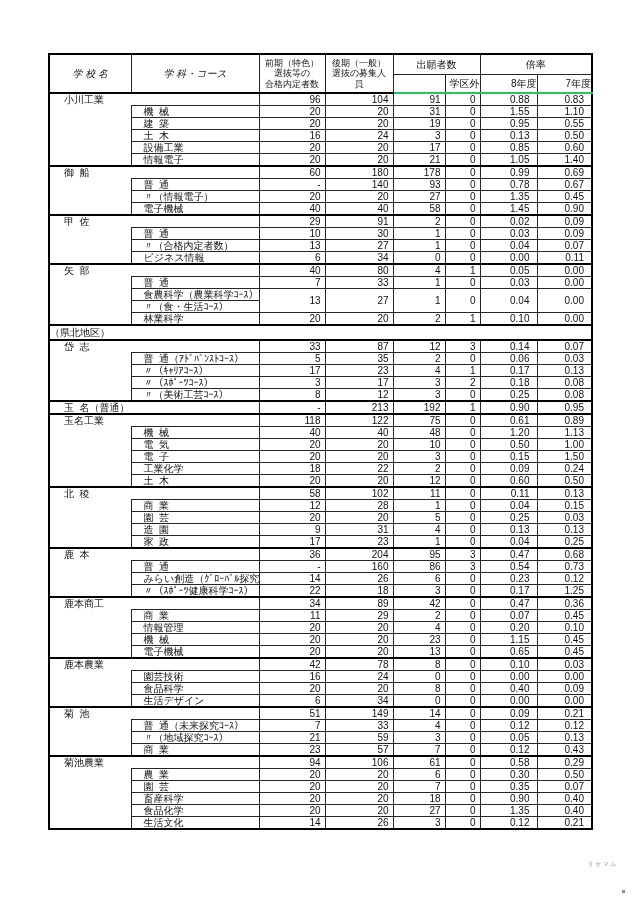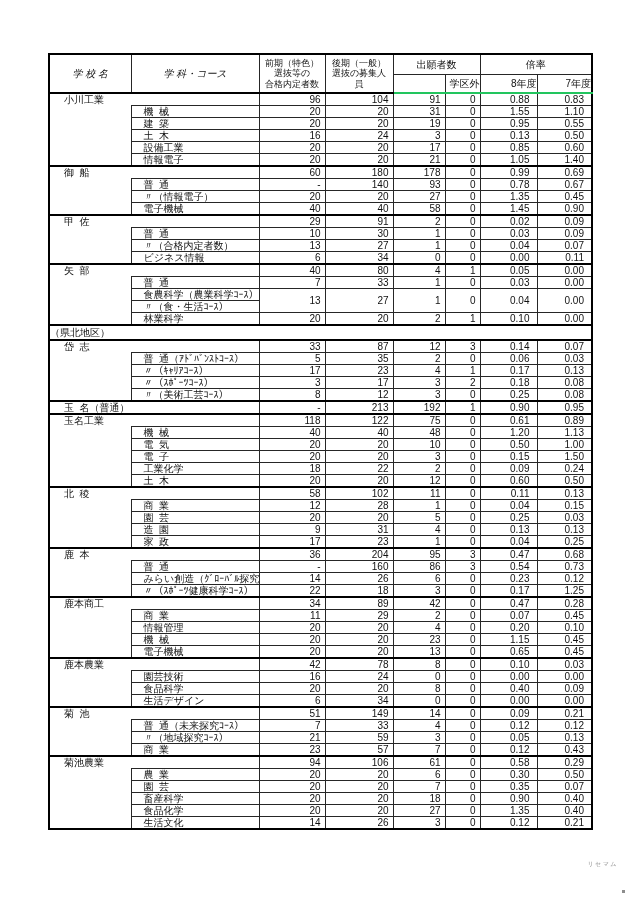--- a/index.html
+++ b/index.html
@@ -465,21 +465,21 @@
           <td class="num ratio">0.17</td>
           <td class="num ratio">1.25</td>
         </tr>
         <tr class="grp">
           <td colspan="2" class="school">鹿本商工</td>
           <td class="num">34</td>
           <td class="num">89</td>
           <td class="num">42</td>
           <td class="num">0</td>
           <td class="num ratio">0.47</td>
-          <td class="num ratio">0.28</td>
+          <td class="num ratio">0.36</td>
         </tr>
         <tr>
           <td class="empty"></td>
           <td class="course">商  業</td>
           <td class="num">11</td>
           <td class="num">29</td>
           <td class="num">2</td>
           <td class="num">0</td>
           <td class="num ratio">0.07</td>
           <td class="num ratio">0.45</td>

